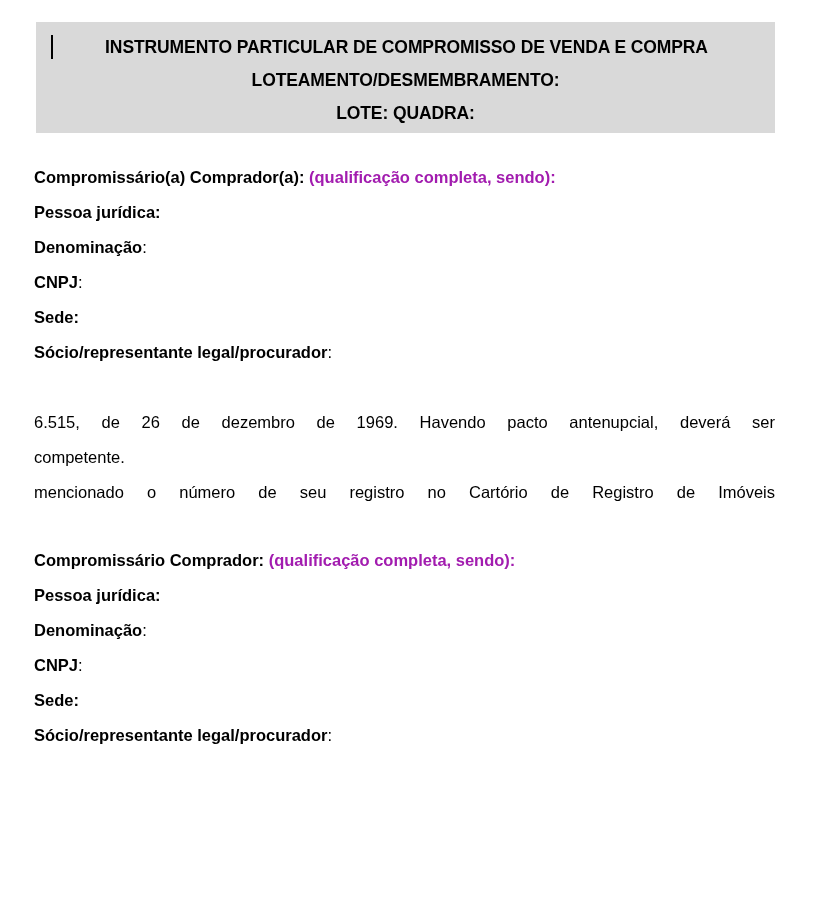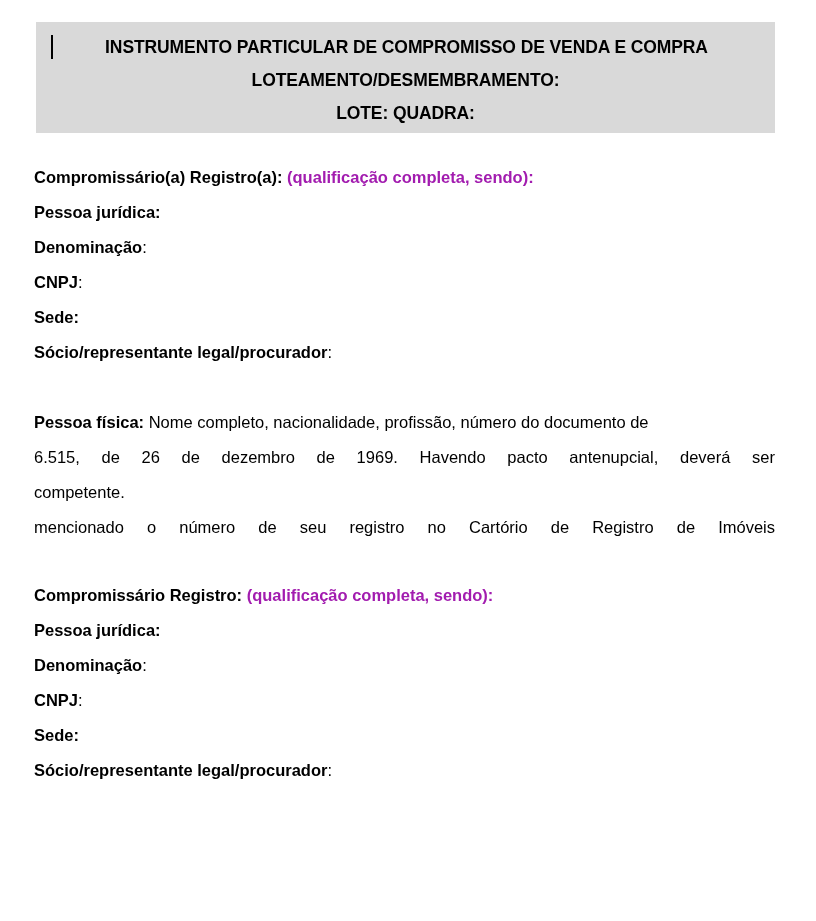--- a/index.html
+++ b/index.html
@@ -126,21 +126,21 @@
       <span>LOTEAMENTO/DESMEMBRAMENTO:</span>
     </div>
     <div class="title-line">
       <span>LOTE: QUADRA:</span>
     </div>
   </div>
 
   <div class="body-area">
 
     <div class="label-line">
-      <span>Compromissário(a) Registro(a):</span>
+      <span>Compromissário(a) Comprador(a):</span>
       <span class="blue">(qualificação completa, sendo):</span>
     </div>
 
     <div class="label-line">
       <span>Pessoa jurídica:</span>
     </div>
     <div class="label-line">
       <span>Denominação</span><span class="plain">:</span>
     </div>
     <div class="label-line">
@@ -149,33 +149,29 @@
     <div class="label-line">
       <span>Sede:</span>
     </div>
     <div class="label-line">
       <span>Sócio/representante legal/procurador</span><span class="plain">:</span>
     </div>
 
     <div class="gap"></div>
 
     <div class="para">
-      <span class="jline">
-        <b>Pessoa física:</b>
-        <span>Nome completo, nacionalidade, profissão, número do documento de</span>
-      </span>
       <span class="jline j"><span>6.515, de 26 de dezembro de 1969. Havendo pacto antenupcial, deverá ser</span></span>
       <span class="jline"><span>competente.</span></span>
       <span class="jline j"><span>mencionado o número de seu registro no Cartório de Registro de Imóveis</span></span>
     </div>
 
     <div class="gap-small"></div>
 
     <div class="label-line">
-      <span>Compromissário Registro:</span>
+      <span>Compromissário Comprador:</span>
       <span class="blue">(qualificação completa, sendo):</span>
     </div>
 
     <div class="label-line">
       <span>Pessoa jurídica:</span>
     </div>
     <div class="label-line">
       <span>Denominação</span><span class="plain">:</span>
     </div>
     <div class="label-line">

